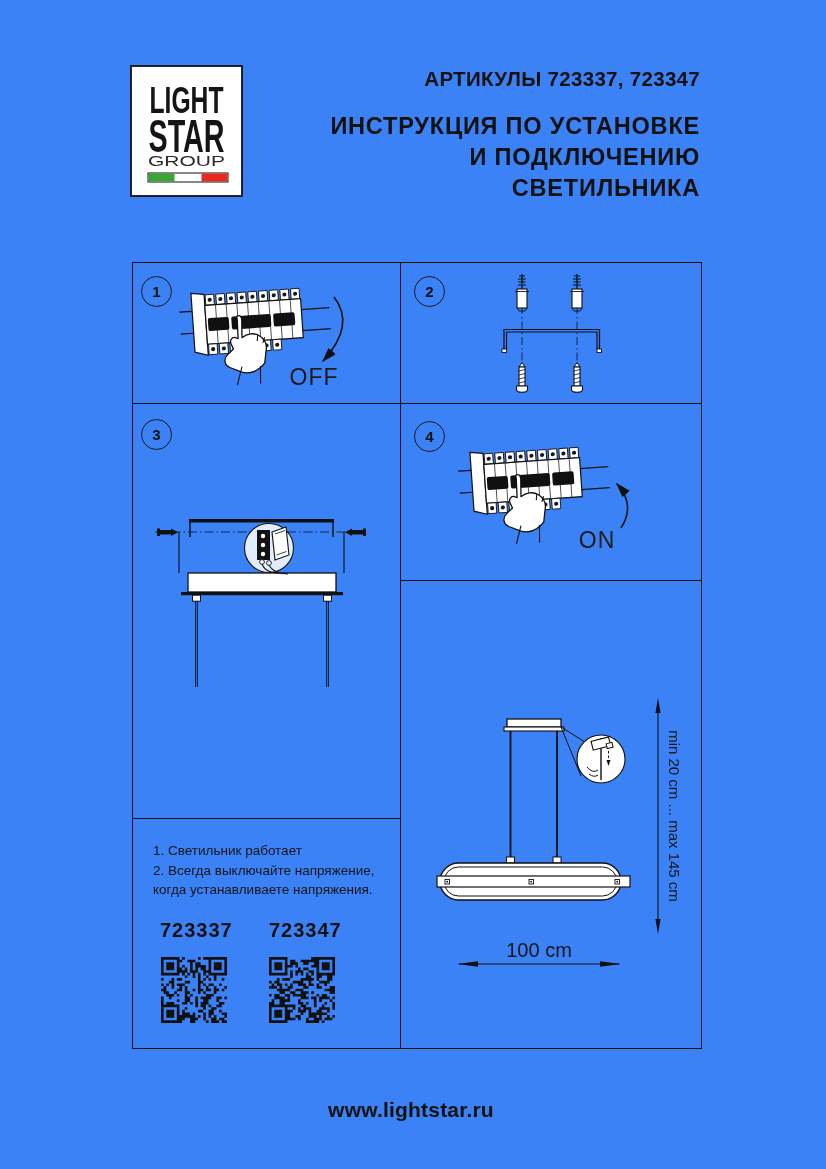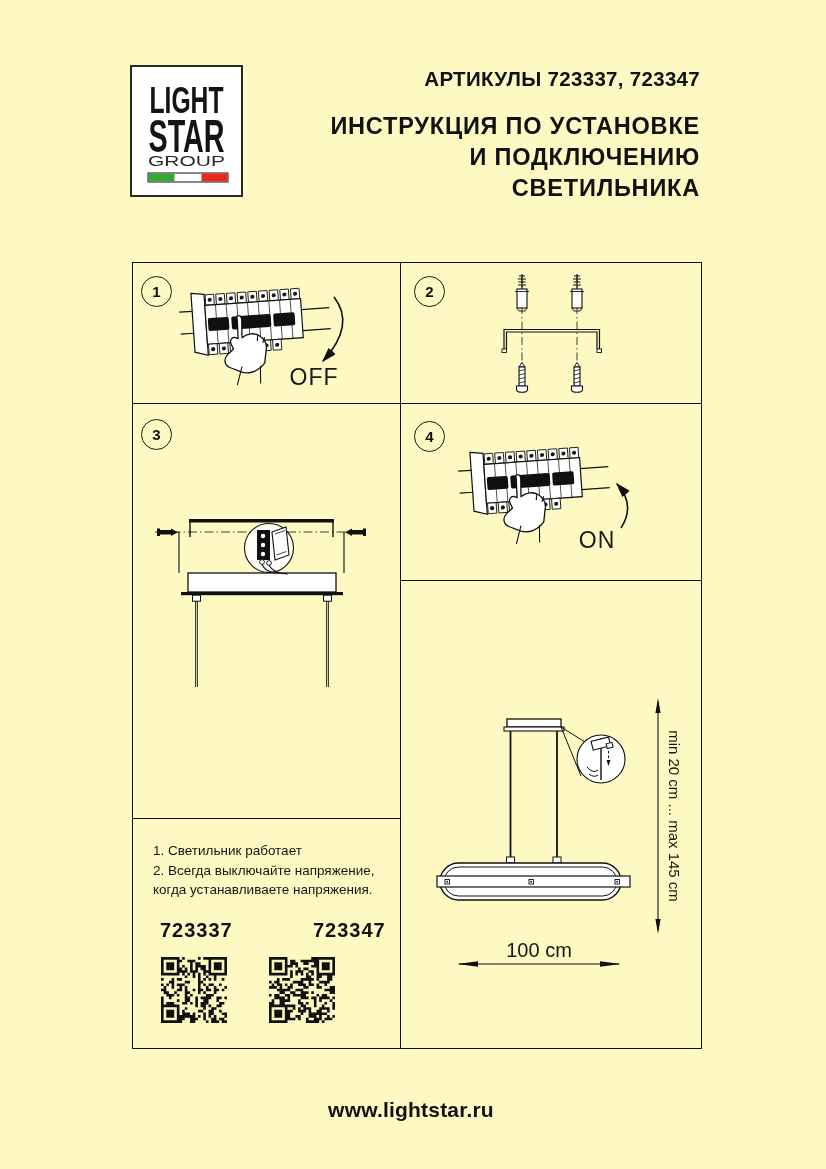--- a/index.html
+++ b/index.html
@@ -1,16 +1,16 @@
 <!DOCTYPE html>
 <html><head>
 <meta charset="utf-8">
 <style>
   html,body{margin:0;padding:0;background:#fff;}
-  .page{position:relative;width:826px;height:1169px;background:#fef9c3;overflow:hidden;
+  .page{position:relative;width:826px;height:1169px;background:#3b82f6;overflow:hidden;
         font-family:"Liberation Sans",sans-serif;color:#111;}
   svg text{font-family:"Liberation Sans",sans-serif;}
   .logo{position:absolute;left:130px;top:65px;}
   .titleblock{position:absolute;top:64px;right:126px;width:420px;text-align:right;}
   .t-series{font-size:20.5px;font-weight:bold;line-height:29px;letter-spacing:.3px;}
   .t-instr{margin-top:18px;font-size:23.5px;font-weight:bold;line-height:31px;letter-spacing:.8px;}
   .grid{position:absolute;left:132px;top:262px;width:568px;height:785px;border:1.6px solid #111;}
   .cell{position:absolute;}
   .div-line{position:absolute;background:#111;}
   .badge{position:absolute;width:29px;height:29px;border:1.4px solid #1a1a1a;border-radius:50%;
@@ -214,21 +214,21 @@
       </svg>
     </div>
 
     <div class="cell" style="left:0;top:556px;width:268px;height:229px;">
       <div class="notes">
         <div>1. Светильник работает</div>
         <div>2. Всегда выключайте напряжение,</div>
         <div>когда устанавливаете напряжения.</div>
       </div>
       <div class="artnum" style="left:27px;width:70px;text-align:right;">723337</div>
-      <div class="artnum" style="left:136px;width:70px;text-align:center;margin-left:44px;">723347</div>
+      <div class="artnum" style="left:136px;width:70px;text-align:center;">723347</div>
       <svg class="qr" style="left:28px;" viewBox="0 0 66 66">
           <path d="M0.00,0.00h2.64v2.64h-2.64zM2.64,0.00h2.64v2.64h-2.64zM5.28,0.00h2.64v2.64h-2.64zM7.92,0.00h2.64v2.64h-2.64zM10.56,0.00h2.64v2.64h-2.64zM13.20,0.00h2.64v2.64h-2.64zM15.84,0.00h2.64v2.64h-2.64zM21.12,0.00h2.64v2.64h-2.64zM36.96,0.00h2.64v2.64h-2.64zM42.24,0.00h2.64v2.64h-2.64zM44.88,0.00h2.64v2.64h-2.64zM47.52,0.00h2.64v2.64h-2.64zM50.16,0.00h2.64v2.64h-2.64zM52.80,0.00h2.64v2.64h-2.64zM55.44,0.00h2.64v2.64h-2.64zM58.08,0.00h2.64v2.64h-2.64zM60.72,0.00h2.64v2.64h-2.64zM63.36,0.00h2.64v2.64h-2.64zM0.00,2.64h2.64v2.64h-2.64zM15.84,2.64h2.64v2.64h-2.64zM18.48,2.64h2.64v2.64h-2.64zM26.40,2.64h2.64v2.64h-2.64zM29.04,2.64h2.64v2.64h-2.64zM31.68,2.64h2.64v2.64h-2.64zM47.52,2.64h2.64v2.64h-2.64zM63.36,2.64h2.64v2.64h-2.64zM0.00,5.28h2.64v2.64h-2.64zM5.28,5.28h2.64v2.64h-2.64zM7.92,5.28h2.64v2.64h-2.64zM10.56,5.28h2.64v2.64h-2.64zM15.84,5.28h2.64v2.64h-2.64zM29.04,5.28h2.64v2.64h-2.64zM34.32,5.28h2.64v2.64h-2.64zM36.96,5.28h2.64v2.64h-2.64zM47.52,5.28h2.64v2.64h-2.64zM52.80,5.28h2.64v2.64h-2.64zM55.44,5.28h2.64v2.64h-2.64zM58.08,5.28h2.64v2.64h-2.64zM63.36,5.28h2.64v2.64h-2.64zM0.00,7.92h2.64v2.64h-2.64zM5.28,7.92h2.64v2.64h-2.64zM7.92,7.92h2.64v2.64h-2.64zM10.56,7.92h2.64v2.64h-2.64zM15.84,7.92h2.64v2.64h-2.64zM21.12,7.92h2.64v2.64h-2.64zM29.04,7.92h2.64v2.64h-2.64zM34.32,7.92h2.64v2.64h-2.64zM36.96,7.92h2.64v2.64h-2.64zM39.60,7.92h2.64v2.64h-2.64zM42.24,7.92h2.64v2.64h-2.64zM47.52,7.92h2.64v2.64h-2.64zM52.80,7.92h2.64v2.64h-2.64zM55.44,7.92h2.64v2.64h-2.64zM58.08,7.92h2.64v2.64h-2.64zM63.36,7.92h2.64v2.64h-2.64zM0.00,10.56h2.64v2.64h-2.64zM5.28,10.56h2.64v2.64h-2.64zM7.92,10.56h2.64v2.64h-2.64zM10.56,10.56h2.64v2.64h-2.64zM15.84,10.56h2.64v2.64h-2.64zM18.48,10.56h2.64v2.64h-2.64zM23.76,10.56h2.64v2.64h-2.64zM29.04,10.56h2.64v2.64h-2.64zM34.32,10.56h2.64v2.64h-2.64zM39.60,10.56h2.64v2.64h-2.64zM42.24,10.56h2.64v2.64h-2.64zM47.52,10.56h2.64v2.64h-2.64zM52.80,10.56h2.64v2.64h-2.64zM55.44,10.56h2.64v2.64h-2.64zM58.08,10.56h2.64v2.64h-2.64zM63.36,10.56h2.64v2.64h-2.64zM0.00,13.20h2.64v2.64h-2.64zM15.84,13.20h2.64v2.64h-2.64zM18.48,13.20h2.64v2.64h-2.64zM21.12,13.20h2.64v2.64h-2.64zM23.76,13.20h2.64v2.64h-2.64zM29.04,13.20h2.64v2.64h-2.64zM31.68,13.20h2.64v2.64h-2.64zM34.32,13.20h2.64v2.64h-2.64zM42.24,13.20h2.64v2.64h-2.64zM44.88,13.20h2.64v2.64h-2.64zM47.52,13.20h2.64v2.64h-2.64zM63.36,13.20h2.64v2.64h-2.64zM0.00,15.84h2.64v2.64h-2.64zM2.64,15.84h2.64v2.64h-2.64zM5.28,15.84h2.64v2.64h-2.64zM7.92,15.84h2.64v2.64h-2.64zM10.56,15.84h2.64v2.64h-2.64zM13.20,15.84h2.64v2.64h-2.64zM15.84,15.84h2.64v2.64h-2.64zM21.12,15.84h2.64v2.64h-2.64zM26.40,15.84h2.64v2.64h-2.64zM31.68,15.84h2.64v2.64h-2.64zM36.96,15.84h2.64v2.64h-2.64zM42.24,15.84h2.64v2.64h-2.64zM47.52,15.84h2.64v2.64h-2.64zM50.16,15.84h2.64v2.64h-2.64zM52.80,15.84h2.64v2.64h-2.64zM55.44,15.84h2.64v2.64h-2.64zM58.08,15.84h2.64v2.64h-2.64zM60.72,15.84h2.64v2.64h-2.64zM63.36,15.84h2.64v2.64h-2.64zM23.76,18.48h2.64v2.64h-2.64zM31.68,18.48h2.64v2.64h-2.64zM36.96,18.48h2.64v2.64h-2.64zM44.88,18.48h2.64v2.64h-2.64zM52.80,18.48h2.64v2.64h-2.64zM0.00,21.12h2.64v2.64h-2.64zM10.56,21.12h2.64v2.64h-2.64zM15.84,21.12h2.64v2.64h-2.64zM18.48,21.12h2.64v2.64h-2.64zM36.96,21.12h2.64v2.64h-2.64zM42.24,21.12h2.64v2.64h-2.64zM47.52,21.12h2.64v2.64h-2.64zM52.80,21.12h2.64v2.64h-2.64zM60.72,21.12h2.64v2.64h-2.64zM7.92,23.76h2.64v2.64h-2.64zM10.56,23.76h2.64v2.64h-2.64zM23.76,23.76h2.64v2.64h-2.64zM26.40,23.76h2.64v2.64h-2.64zM36.96,23.76h2.64v2.64h-2.64zM39.60,23.76h2.64v2.64h-2.64zM0.00,26.40h2.64v2.64h-2.64zM5.28,26.40h2.64v2.64h-2.64zM10.56,26.40h2.64v2.64h-2.64zM15.84,26.40h2.64v2.64h-2.64zM18.48,26.40h2.64v2.64h-2.64zM21.12,26.40h2.64v2.64h-2.64zM36.96,26.40h2.64v2.64h-2.64zM42.24,26.40h2.64v2.64h-2.64zM47.52,26.40h2.64v2.64h-2.64zM50.16,26.40h2.64v2.64h-2.64zM58.08,26.40h2.64v2.64h-2.64zM2.64,29.04h2.64v2.64h-2.64zM10.56,29.04h2.64v2.64h-2.64zM18.48,29.04h2.64v2.64h-2.64zM23.76,29.04h2.64v2.64h-2.64zM36.96,29.04h2.64v2.64h-2.64zM44.88,29.04h2.64v2.64h-2.64zM52.80,29.04h2.64v2.64h-2.64zM63.36,29.04h2.64v2.64h-2.64zM0.00,31.68h2.64v2.64h-2.64zM2.64,31.68h2.64v2.64h-2.64zM15.84,31.68h2.64v2.64h-2.64zM18.48,31.68h2.64v2.64h-2.64zM23.76,31.68h2.64v2.64h-2.64zM31.68,31.68h2.64v2.64h-2.64zM36.96,31.68h2.64v2.64h-2.64zM39.60,31.68h2.64v2.64h-2.64zM44.88,31.68h2.64v2.64h-2.64zM47.52,31.68h2.64v2.64h-2.64zM52.80,31.68h2.64v2.64h-2.64zM55.44,31.68h2.64v2.64h-2.64zM60.72,31.68h2.64v2.64h-2.64zM2.64,34.32h2.64v2.64h-2.64zM5.28,34.32h2.64v2.64h-2.64zM13.20,34.32h2.64v2.64h-2.64zM23.76,34.32h2.64v2.64h-2.64zM26.40,34.32h2.64v2.64h-2.64zM36.96,34.32h2.64v2.64h-2.64zM42.24,34.32h2.64v2.64h-2.64zM52.80,34.32h2.64v2.64h-2.64zM5.28,36.96h2.64v2.64h-2.64zM7.92,36.96h2.64v2.64h-2.64zM10.56,36.96h2.64v2.64h-2.64zM15.84,36.96h2.64v2.64h-2.64zM23.76,36.96h2.64v2.64h-2.64zM29.04,36.96h2.64v2.64h-2.64zM44.88,36.96h2.64v2.64h-2.64zM47.52,36.96h2.64v2.64h-2.64zM50.16,36.96h2.64v2.64h-2.64zM0.00,39.60h2.64v2.64h-2.64zM7.92,39.60h2.64v2.64h-2.64zM23.76,39.60h2.64v2.64h-2.64zM26.40,39.60h2.64v2.64h-2.64zM34.32,39.60h2.64v2.64h-2.64zM39.60,39.60h2.64v2.64h-2.64zM42.24,39.60h2.64v2.64h-2.64zM44.88,39.60h2.64v2.64h-2.64zM47.52,39.60h2.64v2.64h-2.64zM55.44,39.60h2.64v2.64h-2.64zM58.08,39.60h2.64v2.64h-2.64zM63.36,39.60h2.64v2.64h-2.64zM0.00,42.24h2.64v2.64h-2.64zM15.84,42.24h2.64v2.64h-2.64zM23.76,42.24h2.64v2.64h-2.64zM26.40,42.24h2.64v2.64h-2.64zM34.32,42.24h2.64v2.64h-2.64zM42.24,42.24h2.64v2.64h-2.64zM44.88,42.24h2.64v2.64h-2.64zM55.44,42.24h2.64v2.64h-2.64zM0.00,44.88h2.64v2.64h-2.64zM5.28,44.88h2.64v2.64h-2.64zM7.92,44.88h2.64v2.64h-2.64zM10.56,44.88h2.64v2.64h-2.64zM21.12,44.88h2.64v2.64h-2.64zM23.76,44.88h2.64v2.64h-2.64zM29.04,44.88h2.64v2.64h-2.64zM34.32,44.88h2.64v2.64h-2.64zM39.60,44.88h2.64v2.64h-2.64zM42.24,44.88h2.64v2.64h-2.64zM44.88,44.88h2.64v2.64h-2.64zM58.08,44.88h2.64v2.64h-2.64zM60.72,44.88h2.64v2.64h-2.64zM0.00,47.52h2.64v2.64h-2.64zM2.64,47.52h2.64v2.64h-2.64zM5.28,47.52h2.64v2.64h-2.64zM7.92,47.52h2.64v2.64h-2.64zM10.56,47.52h2.64v2.64h-2.64zM13.20,47.52h2.64v2.64h-2.64zM15.84,47.52h2.64v2.64h-2.64zM34.32,47.52h2.64v2.64h-2.64zM39.60,47.52h2.64v2.64h-2.64zM42.24,47.52h2.64v2.64h-2.64zM47.52,47.52h2.64v2.64h-2.64zM55.44,47.52h2.64v2.64h-2.64zM58.08,47.52h2.64v2.64h-2.64zM0.00,50.16h2.64v2.64h-2.64zM15.84,50.16h2.64v2.64h-2.64zM23.76,50.16h2.64v2.64h-2.64zM42.24,50.16h2.64v2.64h-2.64zM50.16,50.16h2.64v2.64h-2.64zM52.80,50.16h2.64v2.64h-2.64zM0.00,52.80h2.64v2.64h-2.64zM5.28,52.80h2.64v2.64h-2.64zM7.92,52.80h2.64v2.64h-2.64zM10.56,52.80h2.64v2.64h-2.64zM15.84,52.80h2.64v2.64h-2.64zM21.12,52.80h2.64v2.64h-2.64zM36.96,52.80h2.64v2.64h-2.64zM39.60,52.80h2.64v2.64h-2.64zM47.52,52.80h2.64v2.64h-2.64zM50.16,52.80h2.64v2.64h-2.64zM58.08,52.80h2.64v2.64h-2.64zM0.00,55.44h2.64v2.64h-2.64zM5.28,55.44h2.64v2.64h-2.64zM7.92,55.44h2.64v2.64h-2.64zM10.56,55.44h2.64v2.64h-2.64zM15.84,55.44h2.64v2.64h-2.64zM21.12,55.44h2.64v2.64h-2.64zM23.76,55.44h2.64v2.64h-2.64zM26.40,55.44h2.64v2.64h-2.64zM31.68,55.44h2.64v2.64h-2.64zM42.24,55.44h2.64v2.64h-2.64zM47.52,55.44h2.64v2.64h-2.64zM50.16,55.44h2.64v2.64h-2.64zM60.72,55.44h2.64v2.64h-2.64zM63.36,55.44h2.64v2.64h-2.64zM0.00,58.08h2.64v2.64h-2.64zM5.28,58.08h2.64v2.64h-2.64zM7.92,58.08h2.64v2.64h-2.64zM10.56,58.08h2.64v2.64h-2.64zM15.84,58.08h2.64v2.64h-2.64zM18.48,58.08h2.64v2.64h-2.64zM21.12,58.08h2.64v2.64h-2.64zM23.76,58.08h2.64v2.64h-2.64zM26.40,58.08h2.64v2.64h-2.64zM29.04,58.08h2.64v2.64h-2.64zM31.68,58.08h2.64v2.64h-2.64zM36.96,58.08h2.64v2.64h-2.64zM42.24,58.08h2.64v2.64h-2.64zM47.52,58.08h2.64v2.64h-2.64zM52.80,58.08h2.64v2.64h-2.64zM63.36,58.08h2.64v2.64h-2.64zM0.00,60.72h2.64v2.64h-2.64zM15.84,60.72h2.64v2.64h-2.64zM18.48,60.72h2.64v2.64h-2.64zM21.12,60.72h2.64v2.64h-2.64zM29.04,60.72h2.64v2.64h-2.64zM31.68,60.72h2.64v2.64h-2.64zM34.32,60.72h2.64v2.64h-2.64zM42.24,60.72h2.64v2.64h-2.64zM50.16,60.72h2.64v2.64h-2.64zM52.80,60.72h2.64v2.64h-2.64zM58.08,60.72h2.64v2.64h-2.64zM60.72,60.72h2.64v2.64h-2.64zM0.00,63.36h2.64v2.64h-2.64zM2.64,63.36h2.64v2.64h-2.64zM5.28,63.36h2.64v2.64h-2.64zM7.92,63.36h2.64v2.64h-2.64zM10.56,63.36h2.64v2.64h-2.64zM13.20,63.36h2.64v2.64h-2.64zM15.84,63.36h2.64v2.64h-2.64zM18.48,63.36h2.64v2.64h-2.64zM29.04,63.36h2.64v2.64h-2.64zM31.68,63.36h2.64v2.64h-2.64zM44.88,63.36h2.64v2.64h-2.64zM50.16,63.36h2.64v2.64h-2.64zM52.80,63.36h2.64v2.64h-2.64zM55.44,63.36h2.64v2.64h-2.64zM60.72,63.36h2.64v2.64h-2.64zM63.36,63.36h2.64v2.64h-2.64z" fill="#111"></path>
         </svg>
       <svg class="qr" style="left:136px;" viewBox="0 0 66 66">
           <path d="M0.00,0.00h2.64v2.64h-2.64zM2.64,0.00h2.64v2.64h-2.64zM5.28,0.00h2.64v2.64h-2.64zM7.92,0.00h2.64v2.64h-2.64zM10.56,0.00h2.64v2.64h-2.64zM13.20,0.00h2.64v2.64h-2.64zM15.84,0.00h2.64v2.64h-2.64zM42.24,0.00h2.64v2.64h-2.64zM44.88,0.00h2.64v2.64h-2.64zM47.52,0.00h2.64v2.64h-2.64zM50.16,0.00h2.64v2.64h-2.64zM52.80,0.00h2.64v2.64h-2.64zM55.44,0.00h2.64v2.64h-2.64zM58.08,0.00h2.64v2.64h-2.64zM60.72,0.00h2.64v2.64h-2.64zM63.36,0.00h2.64v2.64h-2.64zM0.00,2.64h2.64v2.64h-2.64zM15.84,2.64h2.64v2.64h-2.64zM21.12,2.64h2.64v2.64h-2.64zM23.76,2.64h2.64v2.64h-2.64zM31.68,2.64h2.64v2.64h-2.64zM34.32,2.64h2.64v2.64h-2.64zM36.96,2.64h2.64v2.64h-2.64zM39.60,2.64h2.64v2.64h-2.64zM42.24,2.64h2.64v2.64h-2.64zM44.88,2.64h2.64v2.64h-2.64zM47.52,2.64h2.64v2.64h-2.64zM63.36,2.64h2.64v2.64h-2.64zM0.00,5.28h2.64v2.64h-2.64zM5.28,5.28h2.64v2.64h-2.64zM7.92,5.28h2.64v2.64h-2.64zM10.56,5.28h2.64v2.64h-2.64zM15.84,5.28h2.64v2.64h-2.64zM21.12,5.28h2.64v2.64h-2.64zM23.76,5.28h2.64v2.64h-2.64zM26.40,5.28h2.64v2.64h-2.64zM34.32,5.28h2.64v2.64h-2.64zM36.96,5.28h2.64v2.64h-2.64zM44.88,5.28h2.64v2.64h-2.64zM47.52,5.28h2.64v2.64h-2.64zM52.80,5.28h2.64v2.64h-2.64zM55.44,5.28h2.64v2.64h-2.64zM58.08,5.28h2.64v2.64h-2.64zM63.36,5.28h2.64v2.64h-2.64zM0.00,7.92h2.64v2.64h-2.64zM5.28,7.92h2.64v2.64h-2.64zM7.92,7.92h2.64v2.64h-2.64zM10.56,7.92h2.64v2.64h-2.64zM15.84,7.92h2.64v2.64h-2.64zM18.48,7.92h2.64v2.64h-2.64zM21.12,7.92h2.64v2.64h-2.64zM26.40,7.92h2.64v2.64h-2.64zM42.24,7.92h2.64v2.64h-2.64zM44.88,7.92h2.64v2.64h-2.64zM47.52,7.92h2.64v2.64h-2.64zM52.80,7.92h2.64v2.64h-2.64zM55.44,7.92h2.64v2.64h-2.64zM58.08,7.92h2.64v2.64h-2.64zM63.36,7.92h2.64v2.64h-2.64zM0.00,10.56h2.64v2.64h-2.64zM5.28,10.56h2.64v2.64h-2.64zM7.92,10.56h2.64v2.64h-2.64zM10.56,10.56h2.64v2.64h-2.64zM15.84,10.56h2.64v2.64h-2.64zM29.04,10.56h2.64v2.64h-2.64zM34.32,10.56h2.64v2.64h-2.64zM36.96,10.56h2.64v2.64h-2.64zM47.52,10.56h2.64v2.64h-2.64zM52.80,10.56h2.64v2.64h-2.64zM55.44,10.56h2.64v2.64h-2.64zM58.08,10.56h2.64v2.64h-2.64zM63.36,10.56h2.64v2.64h-2.64zM0.00,13.20h2.64v2.64h-2.64zM15.84,13.20h2.64v2.64h-2.64zM21.12,13.20h2.64v2.64h-2.64zM26.40,13.20h2.64v2.64h-2.64zM29.04,13.20h2.64v2.64h-2.64zM31.68,13.20h2.64v2.64h-2.64zM39.60,13.20h2.64v2.64h-2.64zM42.24,13.20h2.64v2.64h-2.64zM47.52,13.20h2.64v2.64h-2.64zM63.36,13.20h2.64v2.64h-2.64zM0.00,15.84h2.64v2.64h-2.64zM2.64,15.84h2.64v2.64h-2.64zM5.28,15.84h2.64v2.64h-2.64zM7.92,15.84h2.64v2.64h-2.64zM10.56,15.84h2.64v2.64h-2.64zM13.20,15.84h2.64v2.64h-2.64zM15.84,15.84h2.64v2.64h-2.64zM21.12,15.84h2.64v2.64h-2.64zM26.40,15.84h2.64v2.64h-2.64zM31.68,15.84h2.64v2.64h-2.64zM36.96,15.84h2.64v2.64h-2.64zM42.24,15.84h2.64v2.64h-2.64zM47.52,15.84h2.64v2.64h-2.64zM50.16,15.84h2.64v2.64h-2.64zM52.80,15.84h2.64v2.64h-2.64zM55.44,15.84h2.64v2.64h-2.64zM58.08,15.84h2.64v2.64h-2.64zM60.72,15.84h2.64v2.64h-2.64zM63.36,15.84h2.64v2.64h-2.64zM21.12,18.48h2.64v2.64h-2.64zM36.96,18.48h2.64v2.64h-2.64zM39.60,18.48h2.64v2.64h-2.64zM47.52,18.48h2.64v2.64h-2.64zM50.16,18.48h2.64v2.64h-2.64zM58.08,18.48h2.64v2.64h-2.64zM60.72,18.48h2.64v2.64h-2.64zM7.92,21.12h2.64v2.64h-2.64zM13.20,21.12h2.64v2.64h-2.64zM15.84,21.12h2.64v2.64h-2.64zM18.48,21.12h2.64v2.64h-2.64zM31.68,21.12h2.64v2.64h-2.64zM34.32,21.12h2.64v2.64h-2.64zM36.96,21.12h2.64v2.64h-2.64zM39.60,21.12h2.64v2.64h-2.64zM42.24,21.12h2.64v2.64h-2.64zM47.52,21.12h2.64v2.64h-2.64zM58.08,21.12h2.64v2.64h-2.64zM60.72,21.12h2.64v2.64h-2.64zM0.00,23.76h2.64v2.64h-2.64zM5.28,23.76h2.64v2.64h-2.64zM7.92,23.76h2.64v2.64h-2.64zM23.76,23.76h2.64v2.64h-2.64zM26.40,23.76h2.64v2.64h-2.64zM29.04,23.76h2.64v2.64h-2.64zM31.68,23.76h2.64v2.64h-2.64zM39.60,23.76h2.64v2.64h-2.64zM50.16,23.76h2.64v2.64h-2.64zM52.80,23.76h2.64v2.64h-2.64zM55.44,23.76h2.64v2.64h-2.64zM58.08,23.76h2.64v2.64h-2.64zM2.64,26.40h2.64v2.64h-2.64zM7.92,26.40h2.64v2.64h-2.64zM10.56,26.40h2.64v2.64h-2.64zM15.84,26.40h2.64v2.64h-2.64zM21.12,26.40h2.64v2.64h-2.64zM29.04,26.40h2.64v2.64h-2.64zM31.68,26.40h2.64v2.64h-2.64zM34.32,26.40h2.64v2.64h-2.64zM39.60,26.40h2.64v2.64h-2.64zM42.24,26.40h2.64v2.64h-2.64zM47.52,26.40h2.64v2.64h-2.64zM55.44,26.40h2.64v2.64h-2.64zM0.00,29.04h2.64v2.64h-2.64zM2.64,29.04h2.64v2.64h-2.64zM5.28,29.04h2.64v2.64h-2.64zM10.56,29.04h2.64v2.64h-2.64zM18.48,29.04h2.64v2.64h-2.64zM21.12,29.04h2.64v2.64h-2.64zM34.32,29.04h2.64v2.64h-2.64zM36.96,29.04h2.64v2.64h-2.64zM47.52,29.04h2.64v2.64h-2.64zM50.16,29.04h2.64v2.64h-2.64zM60.72,29.04h2.64v2.64h-2.64zM63.36,29.04h2.64v2.64h-2.64zM7.92,31.68h2.64v2.64h-2.64zM10.56,31.68h2.64v2.64h-2.64zM13.20,31.68h2.64v2.64h-2.64zM15.84,31.68h2.64v2.64h-2.64zM18.48,31.68h2.64v2.64h-2.64zM26.40,31.68h2.64v2.64h-2.64zM29.04,31.68h2.64v2.64h-2.64zM31.68,31.68h2.64v2.64h-2.64zM55.44,31.68h2.64v2.64h-2.64zM58.08,31.68h2.64v2.64h-2.64zM60.72,31.68h2.64v2.64h-2.64zM63.36,31.68h2.64v2.64h-2.64zM10.56,34.32h2.64v2.64h-2.64zM13.20,34.32h2.64v2.64h-2.64zM21.12,34.32h2.64v2.64h-2.64zM23.76,34.32h2.64v2.64h-2.64zM31.68,34.32h2.64v2.64h-2.64zM34.32,34.32h2.64v2.64h-2.64zM36.96,34.32h2.64v2.64h-2.64zM42.24,34.32h2.64v2.64h-2.64zM60.72,34.32h2.64v2.64h-2.64zM63.36,34.32h2.64v2.64h-2.64zM0.00,36.96h2.64v2.64h-2.64zM5.28,36.96h2.64v2.64h-2.64zM7.92,36.96h2.64v2.64h-2.64zM15.84,36.96h2.64v2.64h-2.64zM18.48,36.96h2.64v2.64h-2.64zM23.76,36.96h2.64v2.64h-2.64zM26.40,36.96h2.64v2.64h-2.64zM29.04,36.96h2.64v2.64h-2.64zM31.68,36.96h2.64v2.64h-2.64zM34.32,36.96h2.64v2.64h-2.64zM47.52,36.96h2.64v2.64h-2.64zM52.80,36.96h2.64v2.64h-2.64zM55.44,36.96h2.64v2.64h-2.64zM5.28,39.60h2.64v2.64h-2.64zM7.92,39.60h2.64v2.64h-2.64zM10.56,39.60h2.64v2.64h-2.64zM13.20,39.60h2.64v2.64h-2.64zM18.48,39.60h2.64v2.64h-2.64zM31.68,39.60h2.64v2.64h-2.64zM34.32,39.60h2.64v2.64h-2.64zM36.96,39.60h2.64v2.64h-2.64zM42.24,39.60h2.64v2.64h-2.64zM44.88,39.60h2.64v2.64h-2.64zM50.16,39.60h2.64v2.64h-2.64zM52.80,39.60h2.64v2.64h-2.64zM55.44,39.60h2.64v2.64h-2.64zM58.08,39.60h2.64v2.64h-2.64zM63.36,39.60h2.64v2.64h-2.64zM2.64,42.24h2.64v2.64h-2.64zM10.56,42.24h2.64v2.64h-2.64zM13.20,42.24h2.64v2.64h-2.64zM15.84,42.24h2.64v2.64h-2.64zM18.48,42.24h2.64v2.64h-2.64zM29.04,42.24h2.64v2.64h-2.64zM44.88,42.24h2.64v2.64h-2.64zM50.16,42.24h2.64v2.64h-2.64zM60.72,42.24h2.64v2.64h-2.64zM0.00,44.88h2.64v2.64h-2.64zM2.64,44.88h2.64v2.64h-2.64zM10.56,44.88h2.64v2.64h-2.64zM13.20,44.88h2.64v2.64h-2.64zM29.04,44.88h2.64v2.64h-2.64zM31.68,44.88h2.64v2.64h-2.64zM36.96,44.88h2.64v2.64h-2.64zM44.88,44.88h2.64v2.64h-2.64zM55.44,44.88h2.64v2.64h-2.64zM63.36,44.88h2.64v2.64h-2.64zM0.00,47.52h2.64v2.64h-2.64zM2.64,47.52h2.64v2.64h-2.64zM5.28,47.52h2.64v2.64h-2.64zM7.92,47.52h2.64v2.64h-2.64zM10.56,47.52h2.64v2.64h-2.64zM13.20,47.52h2.64v2.64h-2.64zM15.84,47.52h2.64v2.64h-2.64zM18.48,47.52h2.64v2.64h-2.64zM21.12,47.52h2.64v2.64h-2.64zM23.76,47.52h2.64v2.64h-2.64zM31.68,47.52h2.64v2.64h-2.64zM34.32,47.52h2.64v2.64h-2.64zM44.88,47.52h2.64v2.64h-2.64zM52.80,47.52h2.64v2.64h-2.64zM63.36,47.52h2.64v2.64h-2.64zM0.00,50.16h2.64v2.64h-2.64zM15.84,50.16h2.64v2.64h-2.64zM23.76,50.16h2.64v2.64h-2.64zM29.04,50.16h2.64v2.64h-2.64zM34.32,50.16h2.64v2.64h-2.64zM36.96,50.16h2.64v2.64h-2.64zM39.60,50.16h2.64v2.64h-2.64zM50.16,50.16h2.64v2.64h-2.64zM52.80,50.16h2.64v2.64h-2.64zM55.44,50.16h2.64v2.64h-2.64zM58.08,50.16h2.64v2.64h-2.64zM63.36,50.16h2.64v2.64h-2.64zM0.00,52.80h2.64v2.64h-2.64zM5.28,52.80h2.64v2.64h-2.64zM7.92,52.80h2.64v2.64h-2.64zM10.56,52.80h2.64v2.64h-2.64zM15.84,52.80h2.64v2.64h-2.64zM18.48,52.80h2.64v2.64h-2.64zM21.12,52.80h2.64v2.64h-2.64zM29.04,52.80h2.64v2.64h-2.64zM31.68,52.80h2.64v2.64h-2.64zM34.32,52.80h2.64v2.64h-2.64zM39.60,52.80h2.64v2.64h-2.64zM47.52,52.80h2.64v2.64h-2.64zM50.16,52.80h2.64v2.64h-2.64zM58.08,52.80h2.64v2.64h-2.64zM0.00,55.44h2.64v2.64h-2.64zM5.28,55.44h2.64v2.64h-2.64zM7.92,55.44h2.64v2.64h-2.64zM10.56,55.44h2.64v2.64h-2.64zM15.84,55.44h2.64v2.64h-2.64zM18.48,55.44h2.64v2.64h-2.64zM31.68,55.44h2.64v2.64h-2.64zM39.60,55.44h2.64v2.64h-2.64zM42.24,55.44h2.64v2.64h-2.64zM44.88,55.44h2.64v2.64h-2.64zM47.52,55.44h2.64v2.64h-2.64zM50.16,55.44h2.64v2.64h-2.64zM52.80,55.44h2.64v2.64h-2.64zM55.44,55.44h2.64v2.64h-2.64zM0.00,58.08h2.64v2.64h-2.64zM5.28,58.08h2.64v2.64h-2.64zM7.92,58.08h2.64v2.64h-2.64zM10.56,58.08h2.64v2.64h-2.64zM15.84,58.08h2.64v2.64h-2.64zM18.48,58.08h2.64v2.64h-2.64zM26.40,58.08h2.64v2.64h-2.64zM29.04,58.08h2.64v2.64h-2.64zM39.60,58.08h2.64v2.64h-2.64zM42.24,58.08h2.64v2.64h-2.64zM44.88,58.08h2.64v2.64h-2.64zM50.16,58.08h2.64v2.64h-2.64zM58.08,58.08h2.64v2.64h-2.64zM63.36,58.08h2.64v2.64h-2.64zM0.00,60.72h2.64v2.64h-2.64zM15.84,60.72h2.64v2.64h-2.64zM18.48,60.72h2.64v2.64h-2.64zM21.12,60.72h2.64v2.64h-2.64zM23.76,60.72h2.64v2.64h-2.64zM29.04,60.72h2.64v2.64h-2.64zM36.96,60.72h2.64v2.64h-2.64zM44.88,60.72h2.64v2.64h-2.64zM47.52,60.72h2.64v2.64h-2.64zM50.16,60.72h2.64v2.64h-2.64zM55.44,60.72h2.64v2.64h-2.64zM58.08,60.72h2.64v2.64h-2.64zM60.72,60.72h2.64v2.64h-2.64zM0.00,63.36h2.64v2.64h-2.64zM2.64,63.36h2.64v2.64h-2.64zM5.28,63.36h2.64v2.64h-2.64zM7.92,63.36h2.64v2.64h-2.64zM10.56,63.36h2.64v2.64h-2.64zM13.20,63.36h2.64v2.64h-2.64zM15.84,63.36h2.64v2.64h-2.64zM36.96,63.36h2.64v2.64h-2.64zM39.60,63.36h2.64v2.64h-2.64zM42.24,63.36h2.64v2.64h-2.64zM44.88,63.36h2.64v2.64h-2.64zM47.52,63.36h2.64v2.64h-2.64zM52.80,63.36h2.64v2.64h-2.64z" fill="#111"></path>
         </svg>
     </div>
 
     <div class="cell" style="left:268px;top:318px;width:300px;height:467px;">
       <svg width="300" height="467" viewBox="0 0 300 467">

